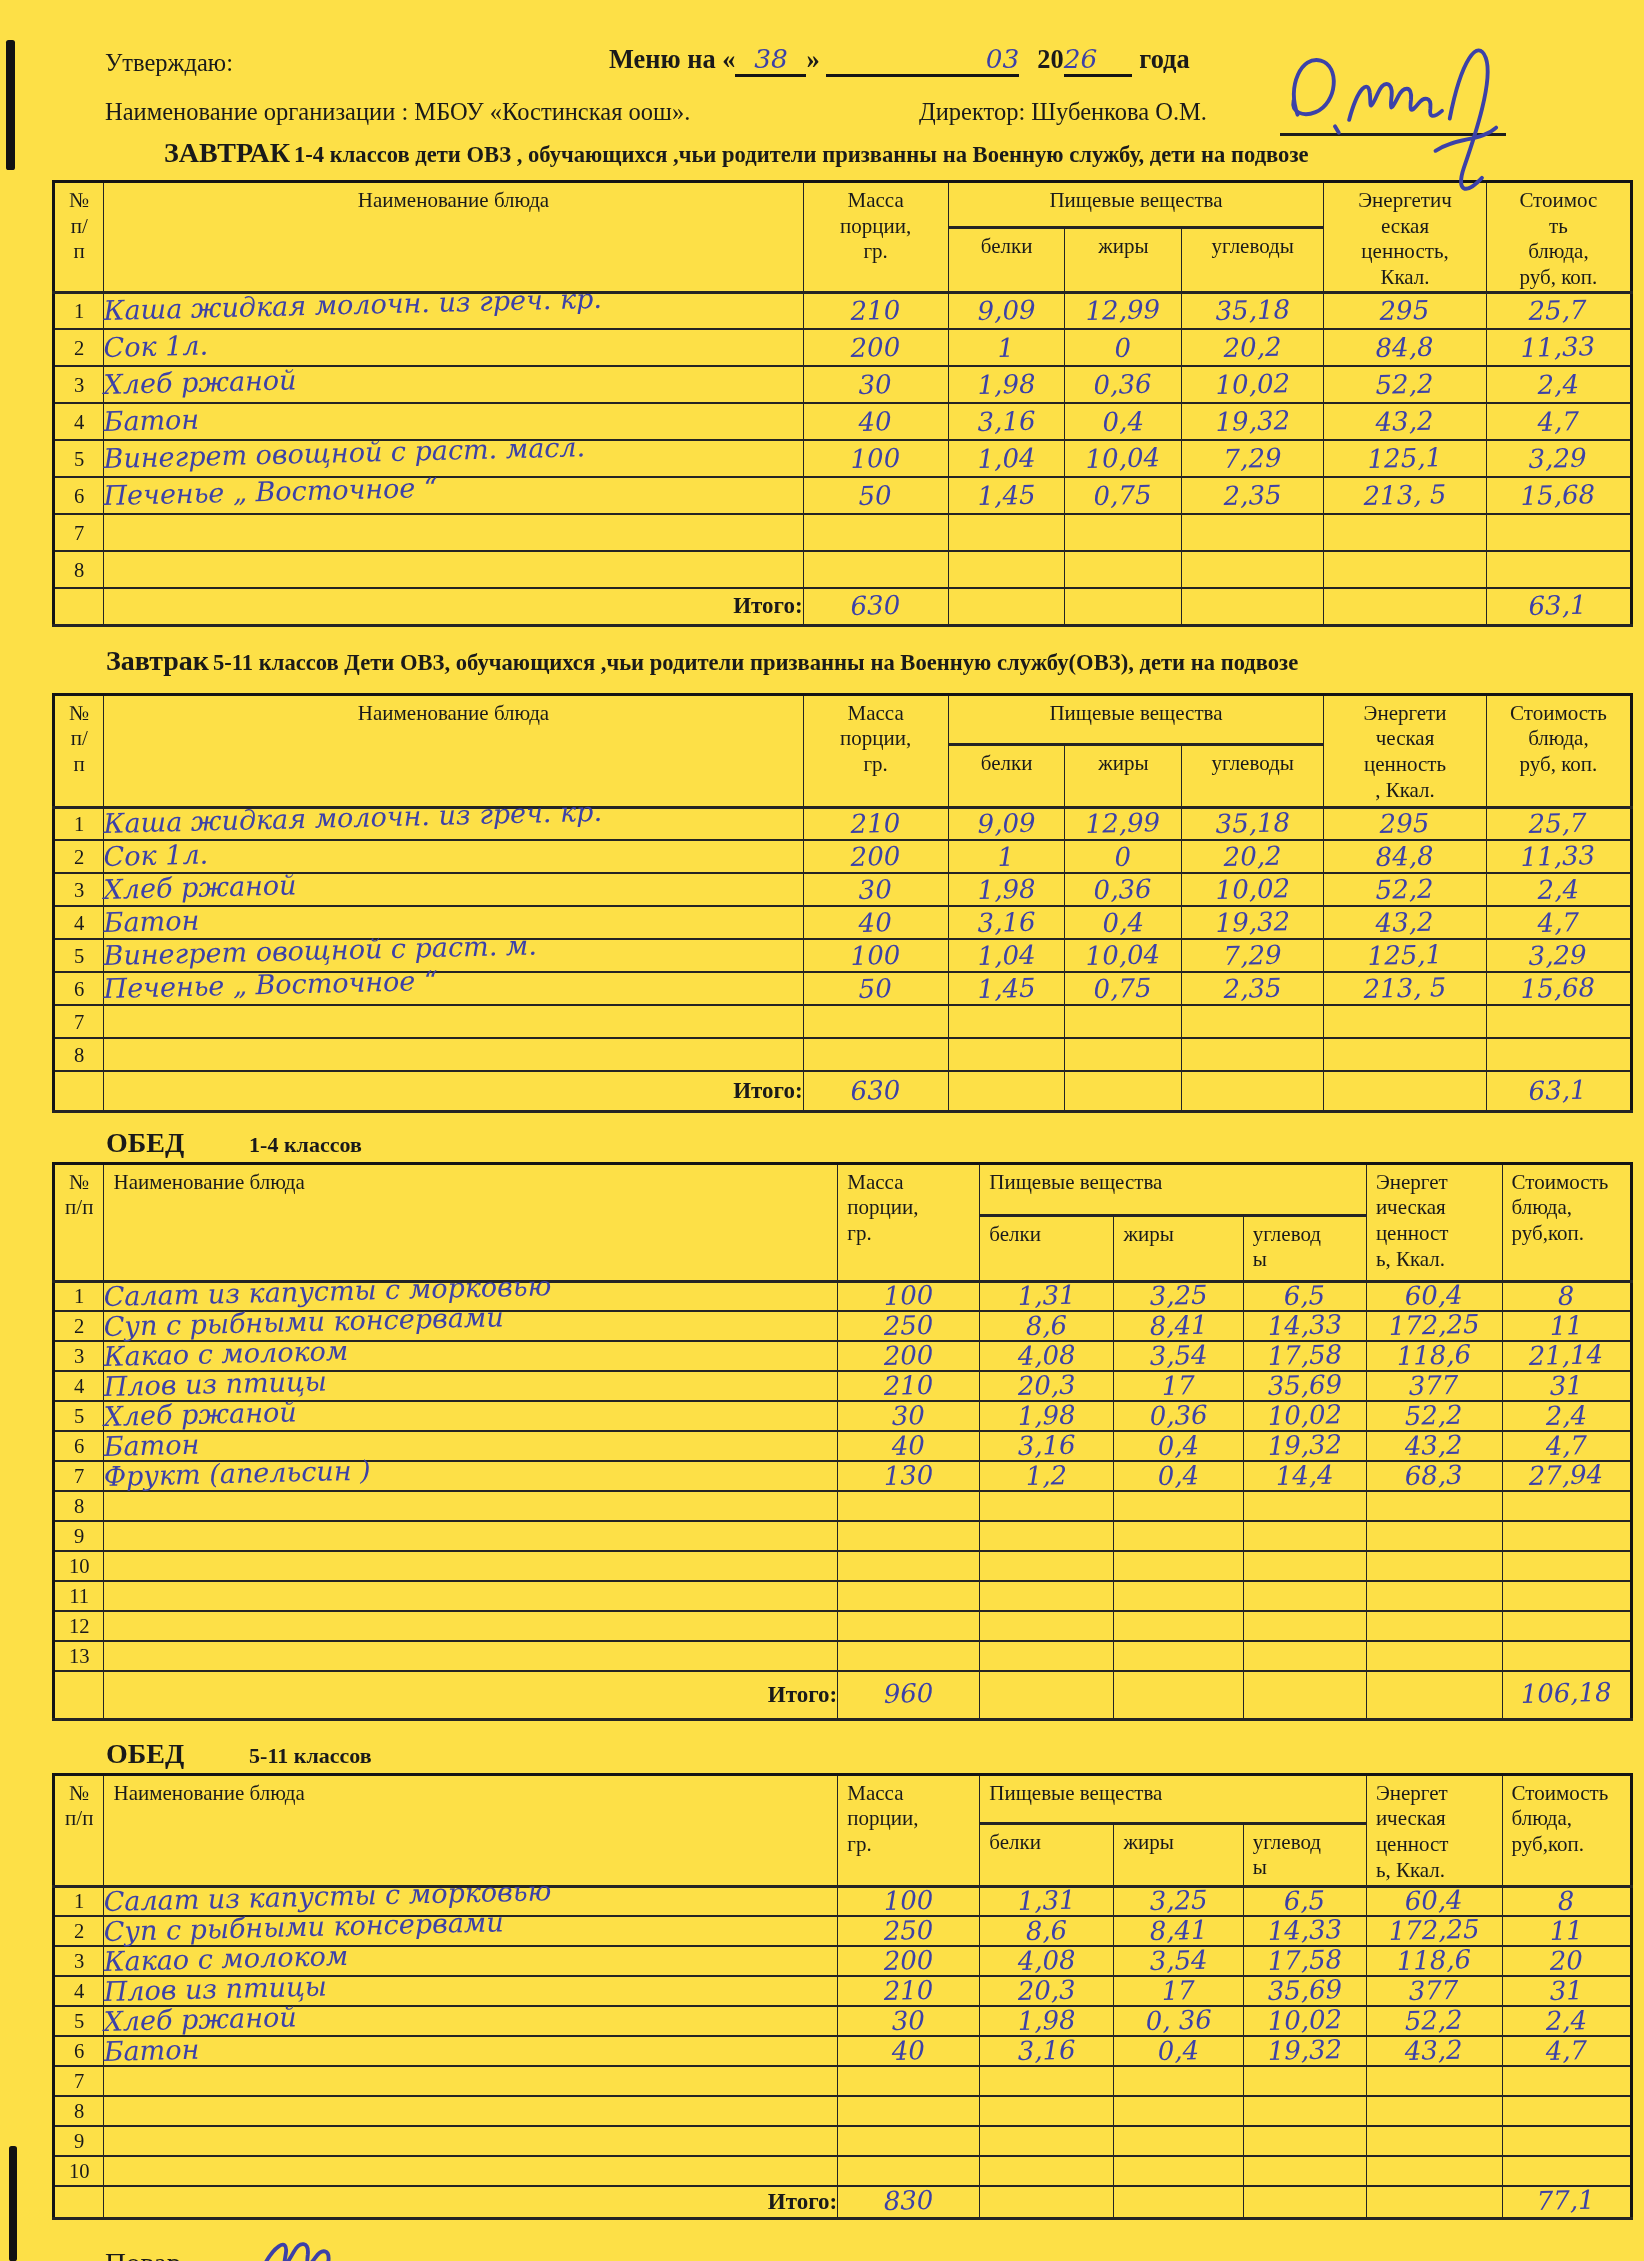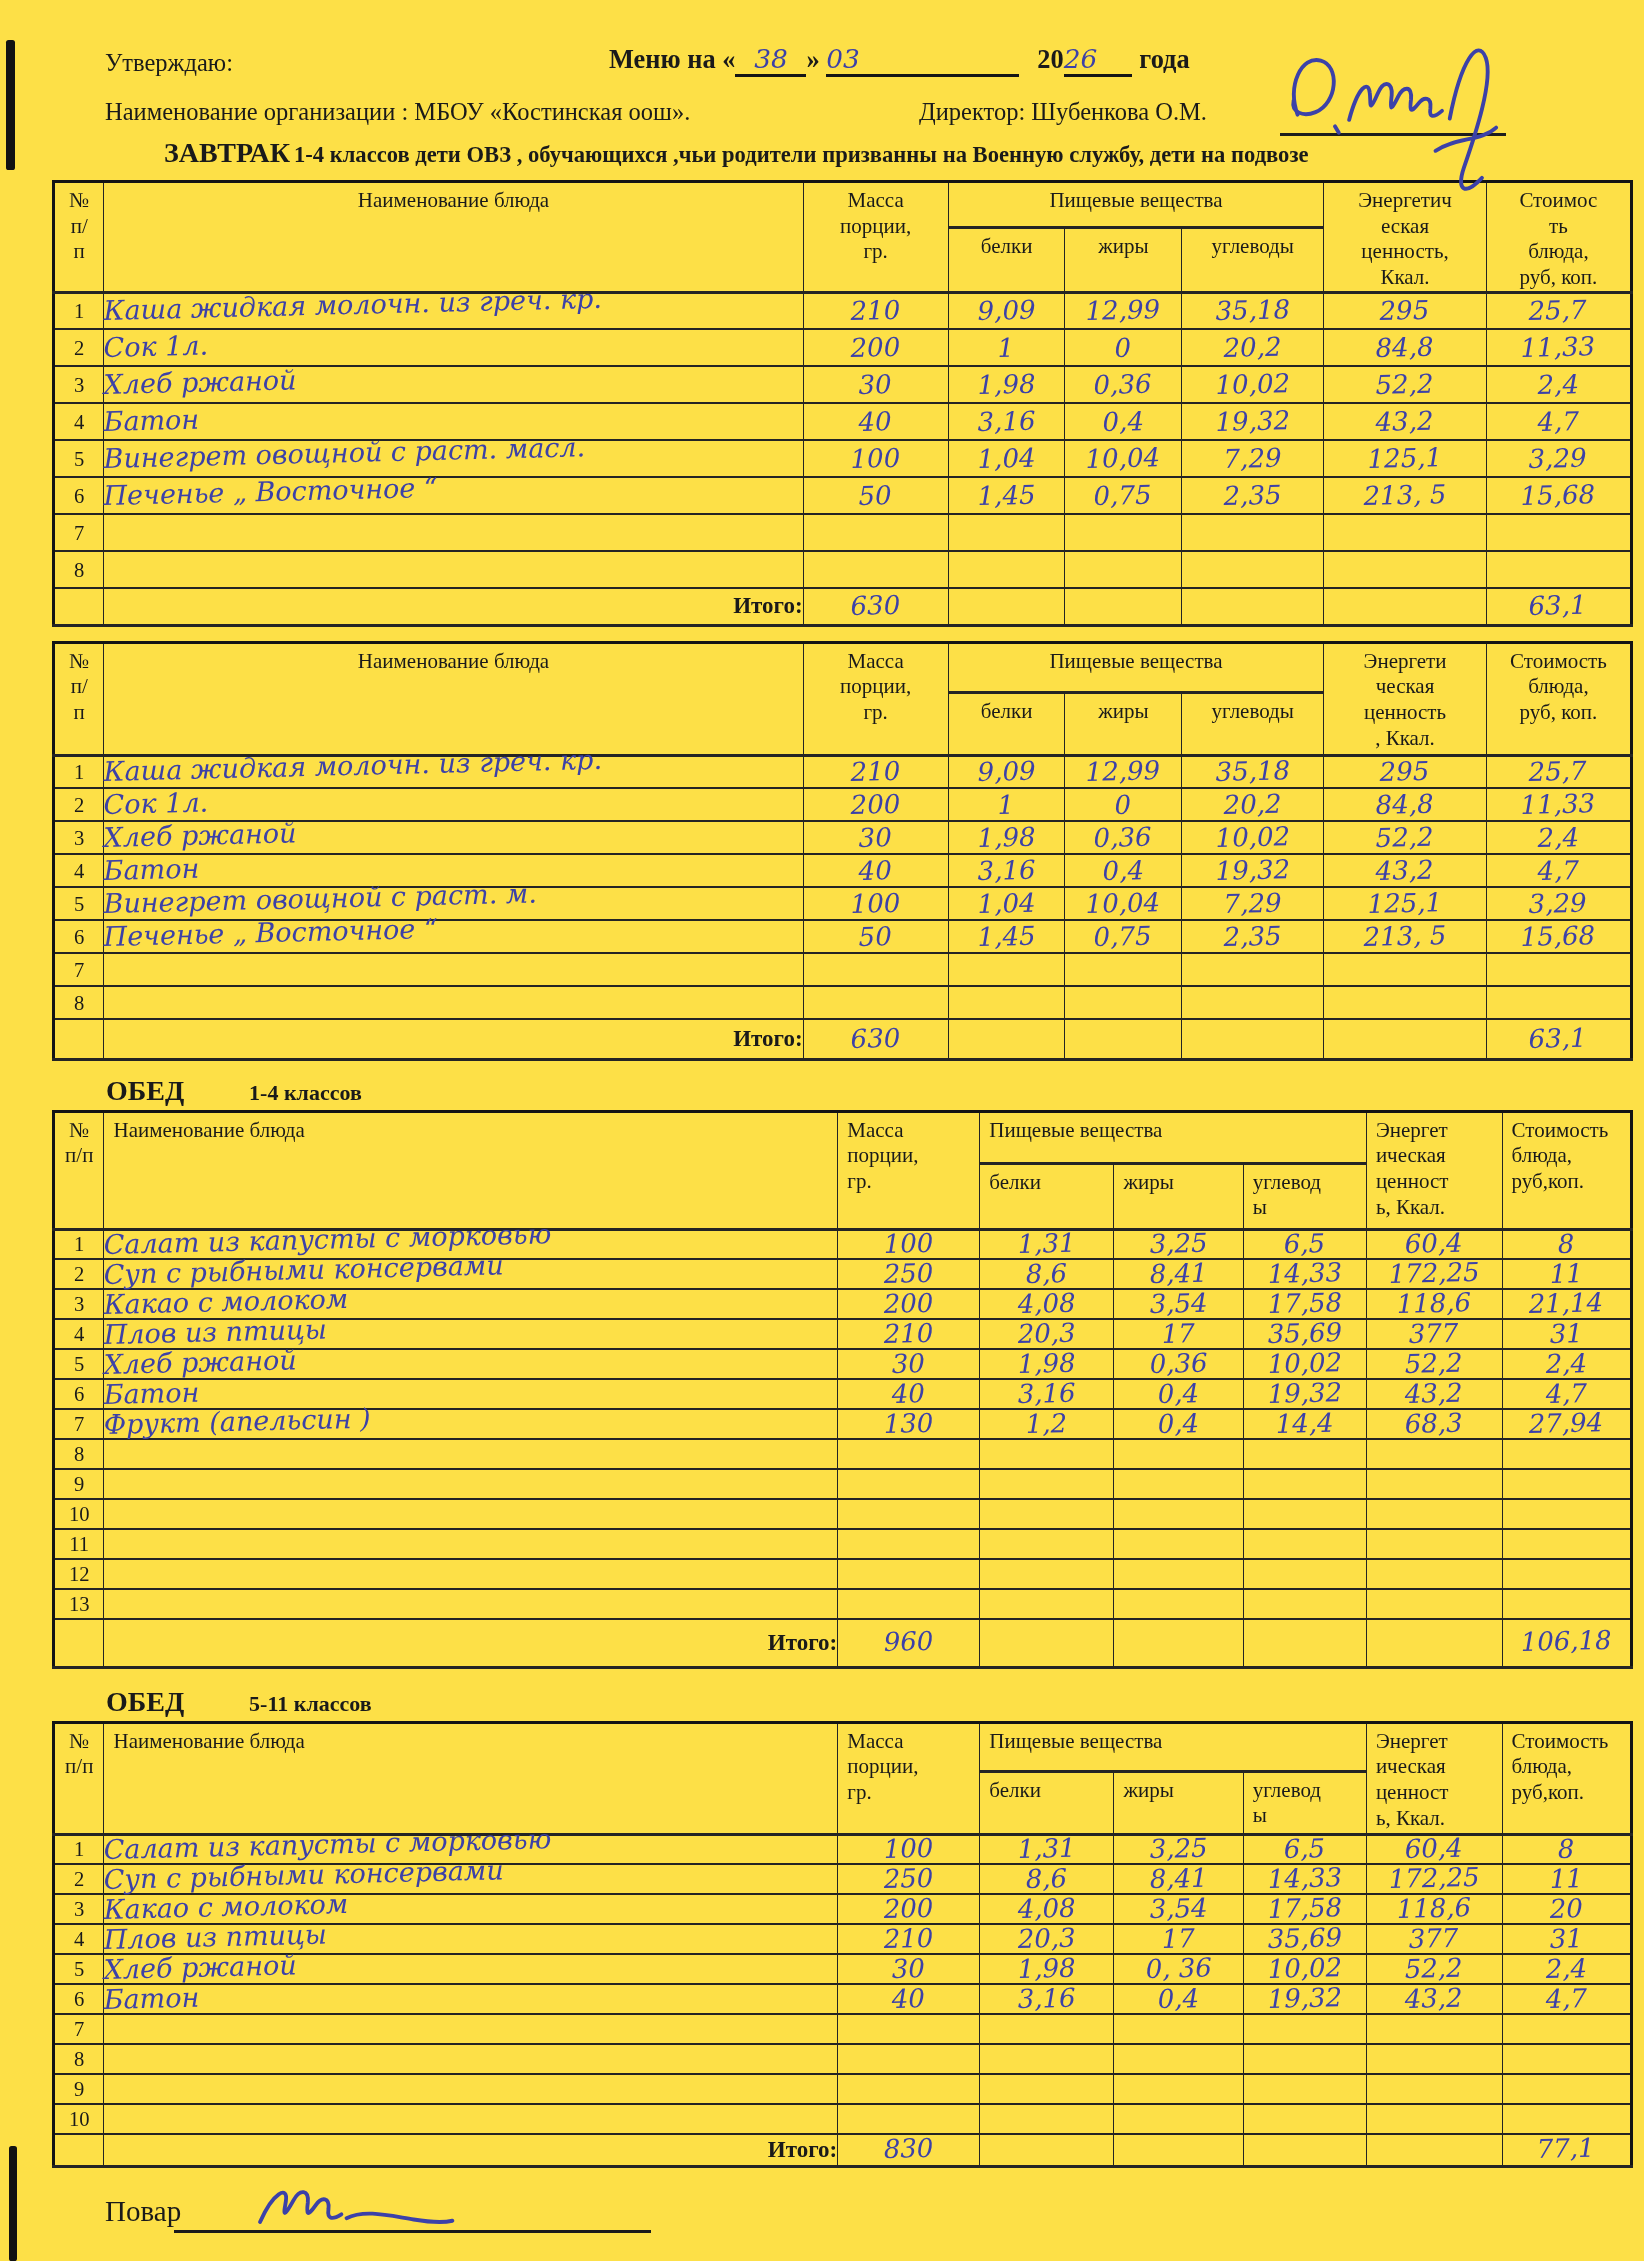--- a/index.html
+++ b/index.html
@@ -15,21 +15,21 @@
   .strip{position:absolute;background:#121212;border-radius:2.6px;}
   .strip.top{left:5.8px;top:40px;width:9.7px;height:130px;}
   .strip.bottom{left:9px;top:2146px;width:8.4px;height:115px;}
 
   
   .doc-header{position:relative;height:137px;}
   .approve{position:absolute;left:105px;top:49px;font-size:24.5px;}
   .menu-line{position:absolute;left:609px;top:43px;font-size:26.4px;font-weight:bold;white-space:nowrap;}
   .menu-line .hwrit{font-weight:normal;}
   .u-day{display:inline-block;min-width:71px;text-align:center;border-bottom:3.2px solid #151515;}
-  .u-month{display:inline-block;min-width:193px;text-align:left;border-bottom:3.2px solid #151515;margin-right:18px;}
+  .u-month{display:inline-block;min-width:193px;text-align:right;border-bottom:3.2px solid #151515;margin-right:18px;}
   .u-year{display:inline-block;min-width:68px;text-align:left;border-bottom:3.2px solid #151515;margin-right:7.7px;}
   .org-line{position:absolute;left:105px;top:98px;font-size:24.5px;white-space:nowrap;}
   .director{position:absolute;left:919px;top:98px;font-size:24.5px;white-space:nowrap;}
   .dir-underline{position:absolute;left:1280px;top:133px;width:226px;height:2.6px;background:#1d1d1d;}
   .dir-sign{position:absolute;left:1273px;top:18px;width:258px;height:187px;z-index:3;}
 
   
   .hwrit{
     font-family:"DejaVu Serif", serif;
     font-style:italic;
@@ -253,20 +253,24 @@
           <td class="cell-num"></td>
           <td class="cell-num"></td>
           <td class="cell-num"></td>
           <td class="cell-val hwrit"><span class="ink">63,1</span></td>
         </tr>
       </tbody>
   </table>
 
   <div class="gap22"></div>
 
+  <h2 class="sec-title st2">
+    <span class="tb">Завтрак</span>
+    <span class="tr">5-11 классов Дети ОВЗ,    обучающихся ,чьи родители призванны на Военную службу(ОВЗ), дети на подвозе</span>
+  </h2>
 
   <table class="menu t1">
     <colgroup>
       <col style="width:3.2%">
         <col style="width:44.3%">
         <col style="width:9.2%">
         <col style="width:7.4%">
       <col style="width:7.4%">
         <col style="width:9.0%">
         <col style="width:10.3%">

